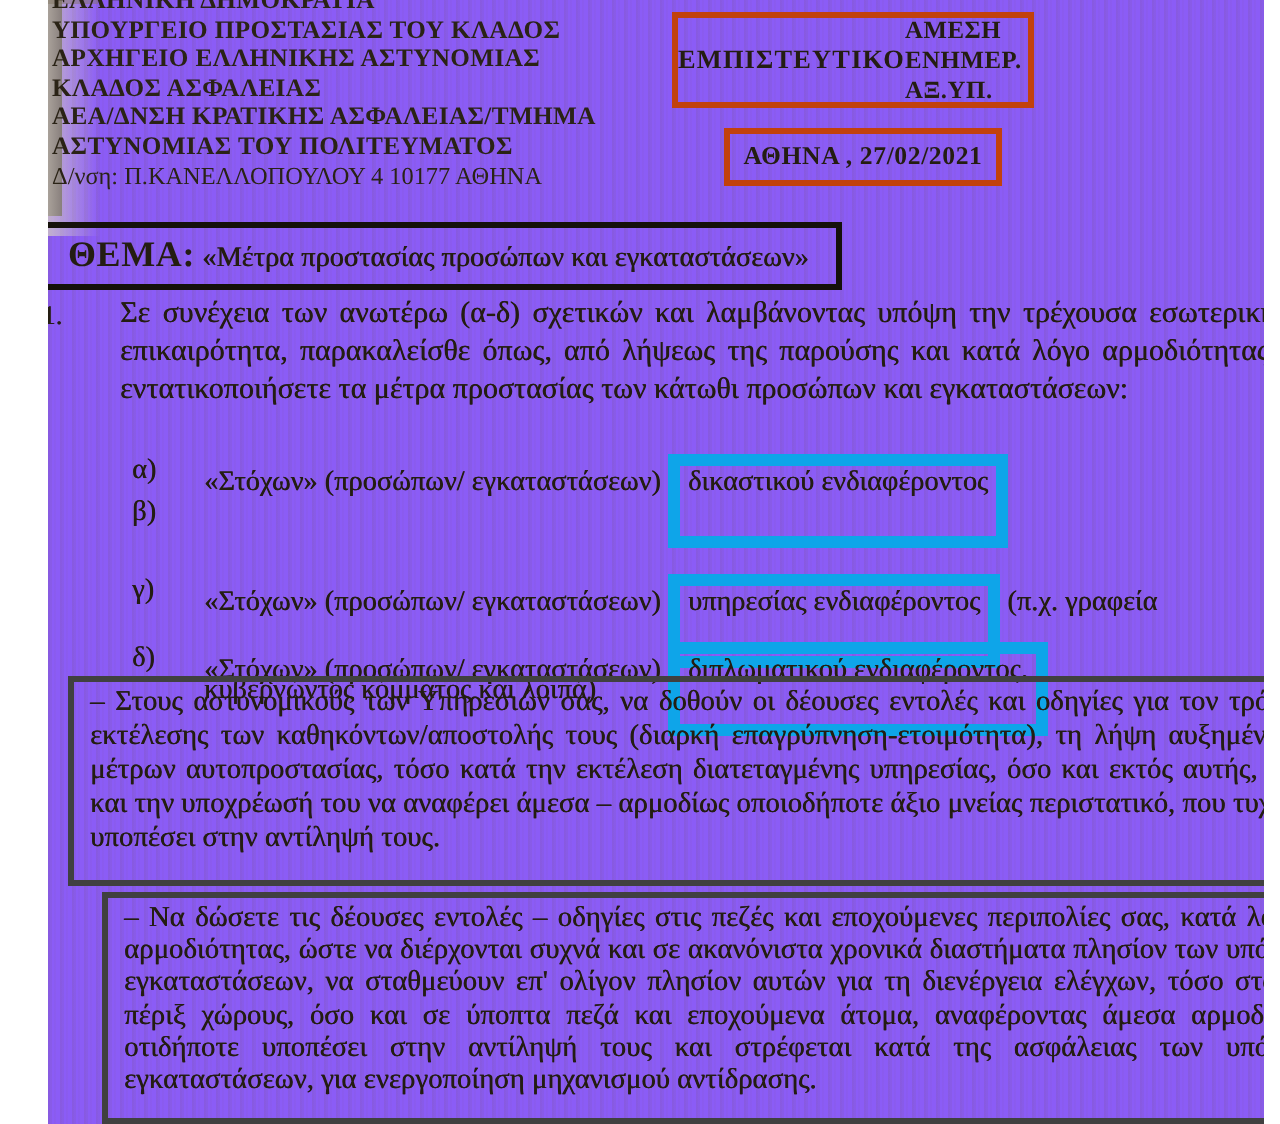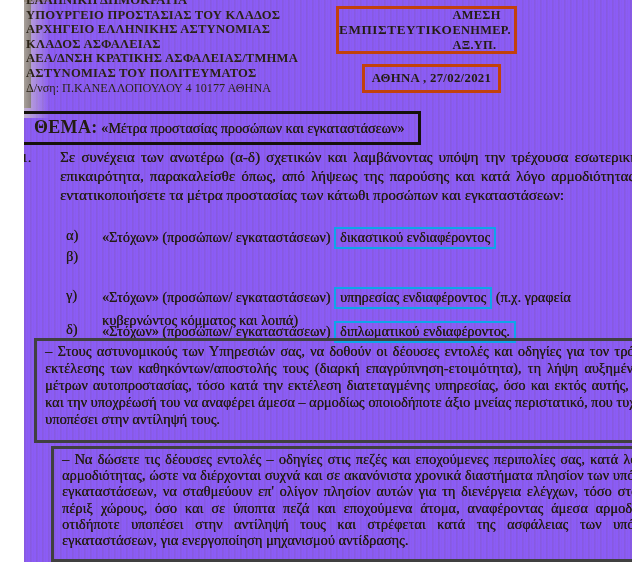--- a/index.html
+++ b/index.html
@@ -66,21 +66,21 @@
   .para1 .ptext{
     margin-left:36px;width:578px;
     font-size:15px;line-height:18.8px;text-align:justify;
     text-shadow:.25px 0 0 currentColor;
   }
 
   .trow{position:absolute;left:0;width:640px;font-size:14.2px;text-shadow:.25px 0 0 currentColor;}
   .trow .tlabel{position:absolute;left:42px;top:0;}
   .trow .tline{margin-left:78px;white-space:nowrap;}
   .boxed{
-    border:2px solid #0ea5e9;padding:0 4px 1px 4px;
+    border:6px solid #0ea5e9;padding:0 4px 18px 4px;
     white-space:nowrap;display:inline-block;line-height:17px;
   }
   .row-a{top:227px;}
   .row-b{top:248px;}
   .row-b .tline1{margin-left:78px;width:520px;text-align:justify;text-align-last:justify;word-spacing:3px;white-space:normal;}
   .row-b .tline2{margin-left:78px;margin-top:3px;}
   .row-c{top:287px;}
   .row-c .tline2{margin-left:78px;margin-top:3px;line-height:17px;}
   .row-d{top:321px;}
 

